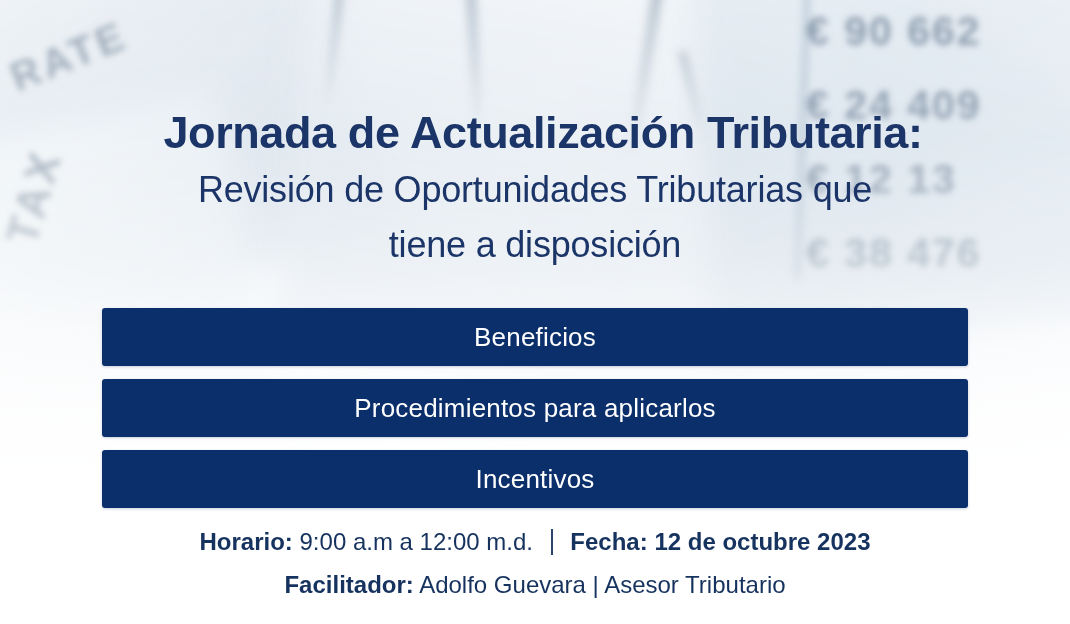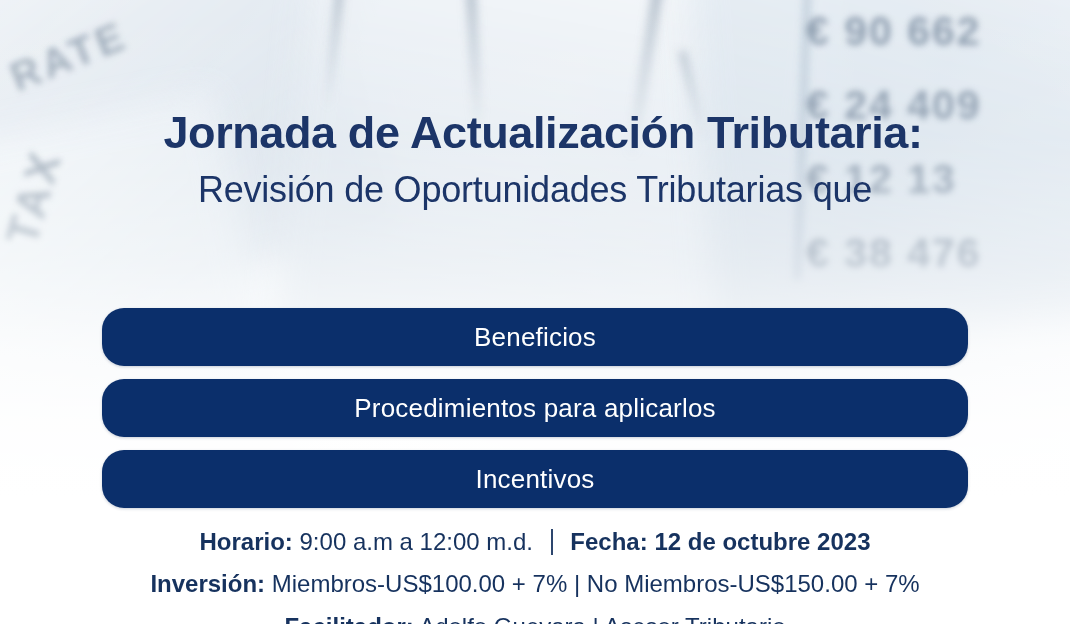--- a/index.html
+++ b/index.html
@@ -173,21 +173,21 @@
 
   .bars {
     position: absolute;
     left: 102px;
     top: 308px;
     width: 866px;
   }
   .bar {
     height: 58px;
     background: #0b2f6b;
-    border-radius: 22px;
+    border-radius: 3px;
     display: flex;
     align-items: center;
     justify-content: center;
     margin-bottom: 13px;
     box-shadow: 0 1px 3px rgba(20,40,80,.22);
   }
   .bar-label {
     color: #ffffff;
     font-size: 26px;
     font-weight: 400;
@@ -251,20 +251,21 @@
 
     <div class="bg-veil-side"></div>
     <div class="bg-veil"></div>
   </div>
 
   <div class="content">
 
     <div class="titles">
       <h1 class="title-main">Jornada de Actualización Tributaria:</h1>
       <h2 class="title-sub">Revisión de Oportunidades Tributarias que</h2>
+      <h2 class="title-sub">tiene a disposición</h2>
     </div>
 
     <div class="bars">
       <div class="bar">
         <span class="bar-label">Beneficios</span>
       </div>
       <div class="bar">
         <span class="bar-label">Procedimientos para aplicarlos</span>
       </div>
       <div class="bar">
@@ -275,24 +276,20 @@
     <div class="details">
 
       <div class="detail-line detail-line-1">
         <span class="b">Horario:</span>
         <span class="n">9:00 a.m a 12:00 m.d.</span>
         <span class="vdiv"></span>
         <span class="b">Fecha:</span>
         <span class="b">12 de octubre 2023</span>
       </div>
 
-      <div class="detail-line detail-line-2">
-        <span class="b">Inversión:</span>
-        <span class="n">Miembros-US$100.00 + 7% | No Miembros-US$150.00 + 7%</span>
-      </div>
 
       <div class="detail-line detail-line-3">
         <span class="b">Facilitador:</span>
         <span class="n">Adolfo Guevara | Asesor Tributario</span>
       </div>
 
     </div>
   </div>
 </div>
 

